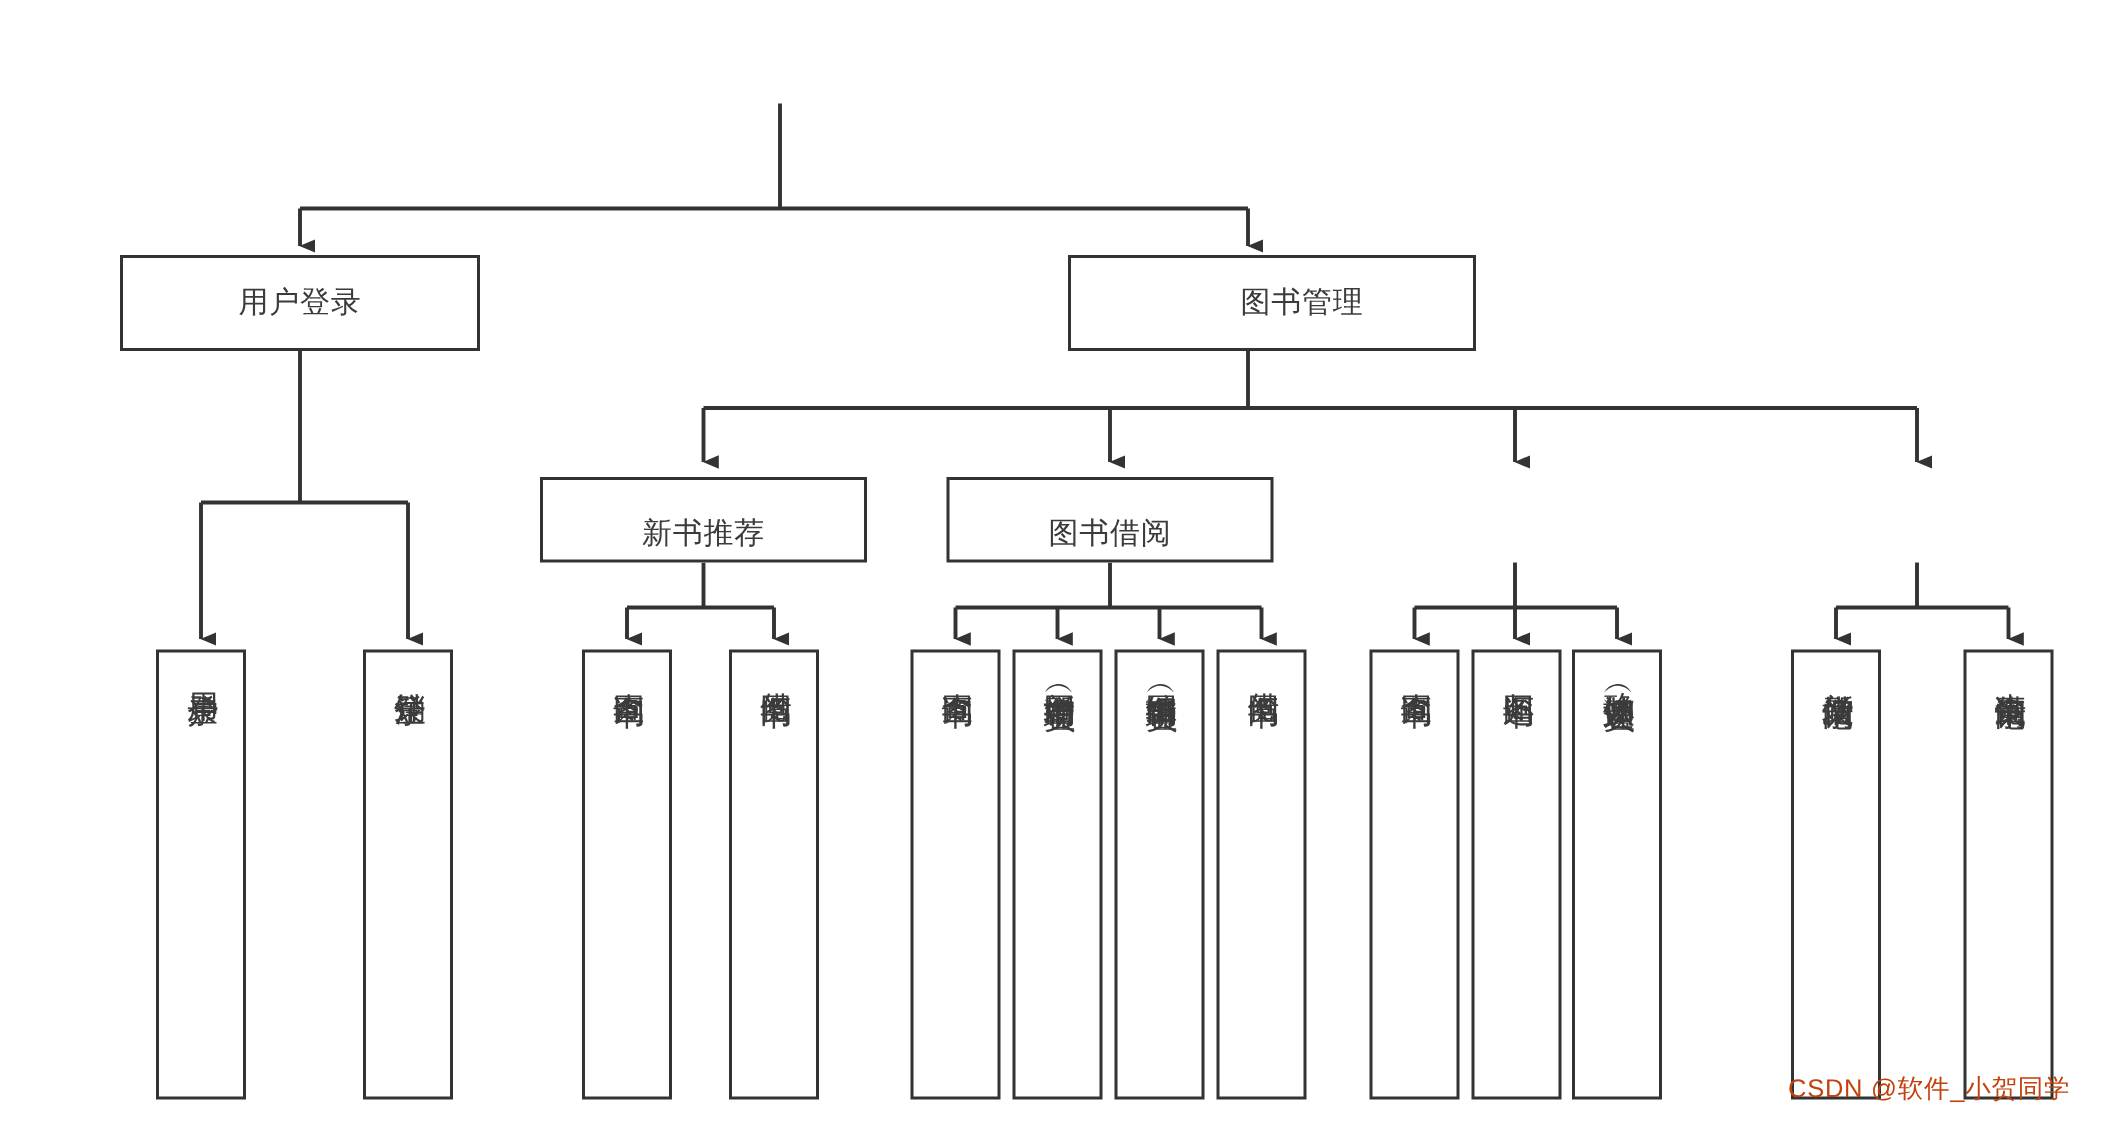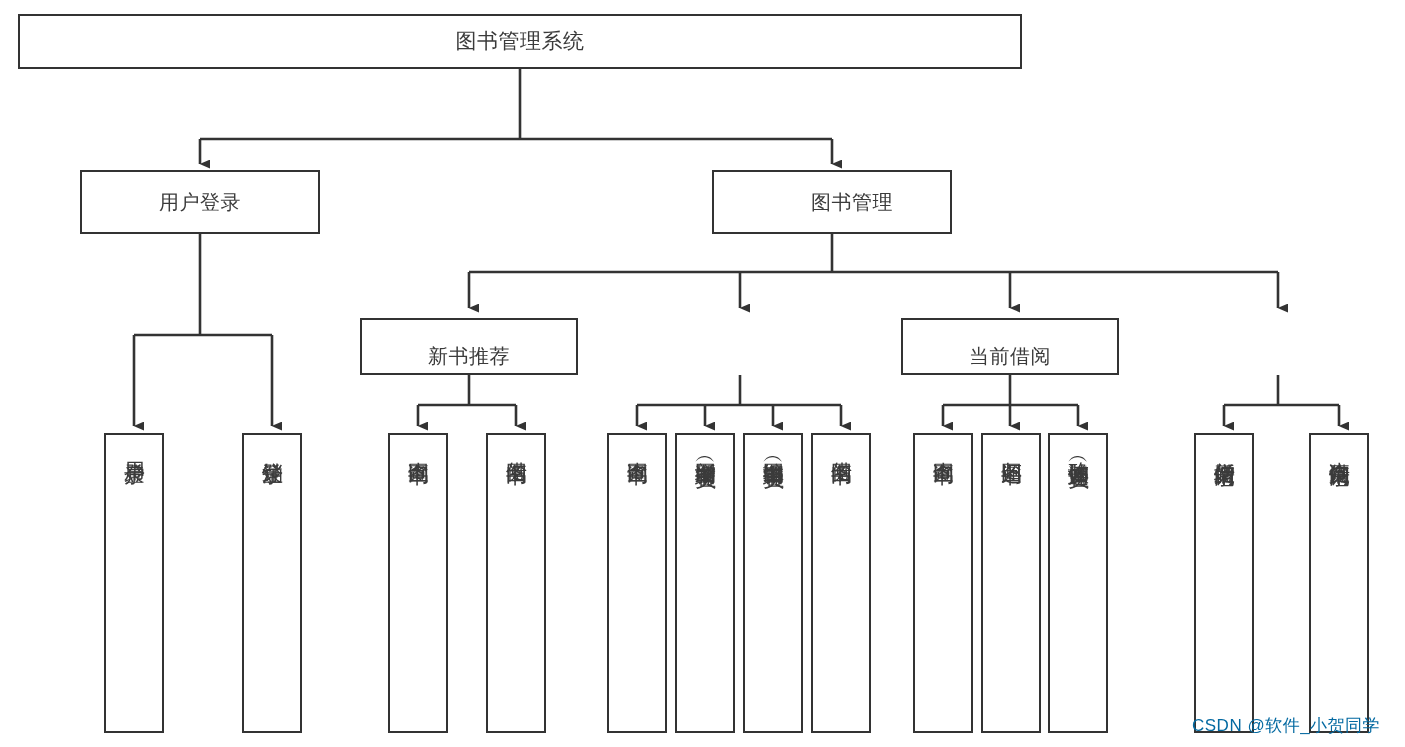--- a/index.html
+++ b/index.html
@@ -45,21 +45,21 @@
     height:auto;
   }
   #root .lbl{font-size:21px;}
   .lvl2 .lbl{font-size:20px;}
   .lvl3 .lbl{font-size:20px;margin-top:19px;}
 
   #watermark{
     position:absolute;
     left:1192px;top:714px;
     font-size:17px;
-    color:#0369a1;
+    color:#c2410c;
     white-space:nowrap;
     letter-spacing:0.5px;
     pointer-events:none;
   }
 </style>
 </head>
 <body>
 
 <div id="stage">
 
@@ -107,36 +107,33 @@
       <path d="M1010,405 L1010,426" marker-end="url(#arw)"></path>
       <path d="M1078,405 L1078,426" marker-end="url(#arw)"></path>
 
       <path d="M1278,375 L1278,405"></path>
       <path d="M1224,405 L1339,405"></path>
       <path d="M1224,405 L1224,426" marker-end="url(#arw)"></path>
       <path d="M1339,405 L1339,426" marker-end="url(#arw)"></path>
     </g>
   </svg>
 
-  <div class="node" id="root" style="left:18px;top:14px;width:1004px;height:55px;">
-    <span class="lbl">图书管理系统</span>
-  </div>
 
   <div class="node lvl2" style="left:80px;top:170px;width:240px;height:64px;">
     <span class="lbl">用户登录</span>
   </div>
-  <div class="node lvl2" style="left:712px;top:170px;width:240px;height:64px;padding-left:40px;">
+  <div class="node lvl2" style="left:712px;top:170px;width:272px;height:64px;padding-left:40px;">
     <span class="lbl">图书管理</span>
   </div>
 
   <div class="node lvl3" style="left:360px;top:318px;width:218px;height:57px;">
     <span class="lbl">新书推荐</span>
   </div>
-  <div class="node lvl3" style="left:901px;top:318px;width:218px;height:57px;">
-    <span class="lbl">当前借阅</span>
+  <div class="node lvl3" style="left:631px;top:318px;width:218px;height:57px;">
+    <span class="lbl">图书借阅</span>
   </div>
 
   <div class="node leaf" style="left:104px;top:433px;width:60px;height:300px;">
     <span class="lbl">用户登录</span>
   </div>
   <div class="node leaf" style="left:242px;top:433px;width:60px;height:300px;">
     <span class="lbl">注销登录</span>
   </div>
 
   <div class="node leaf" style="left:388px;top:433px;width:60px;height:300px;">

